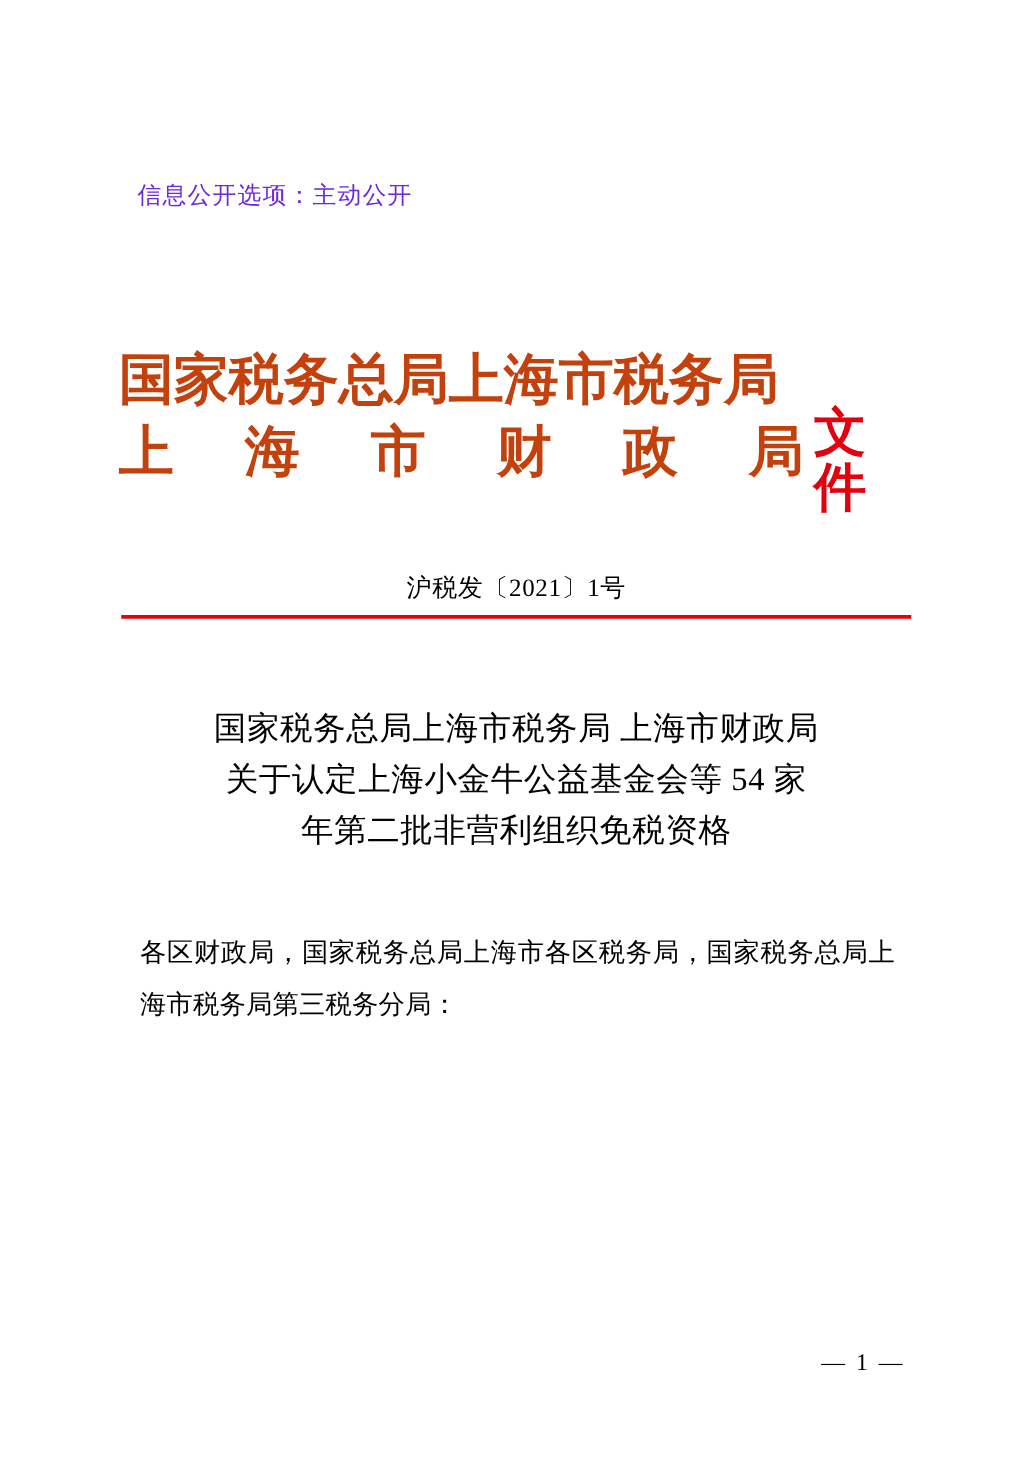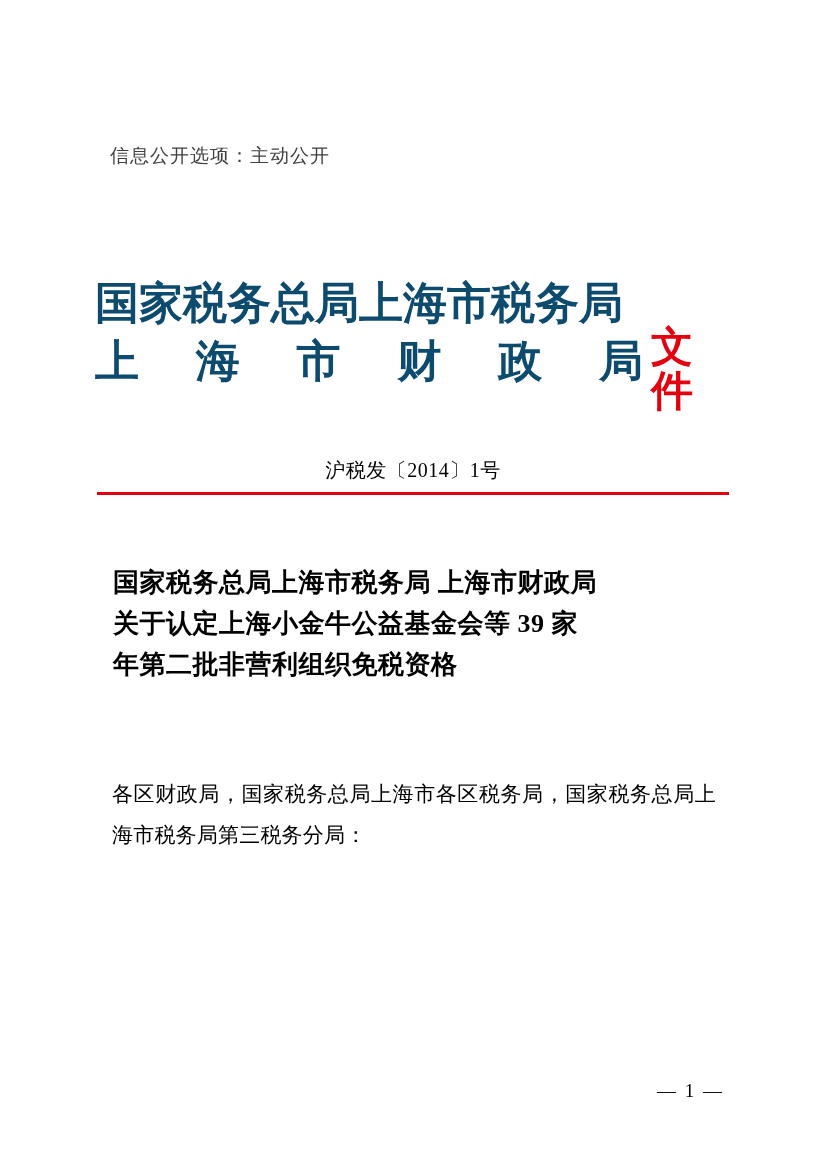--- a/index.html
+++ b/index.html
@@ -23,32 +23,32 @@
   }
 
   
   .disclosure {
     position: absolute;
     left: 110px;
     top: 143px;
     font-family: "Liberation Sans", "DejaVu Sans", sans-serif;
     font-size: 19px;
     letter-spacing: 1px;
-    color: #404040;
+    color: #6d28d9;
   }
 
   
   .masthead {
     position: absolute;
     left: 95px;
     top: 275px;
     width: 640px;
   }
   .mast-line {
-    color: #0c4a6e;
+    color: #c2410c;
     font-family: "Liberation Serif", "DejaVu Serif", serif;
     font-weight: bold;
     font-size: 44px;
     line-height: 58px;
     white-space: nowrap;
   }
   .mast-line1 {
     letter-spacing: 0px;
   }
   .mast-line2 {
@@ -91,38 +91,38 @@
     height: 3px;
     background: #e3000f;
   }
 
   
   .title {
     position: absolute;
     left: 113px;
     top: 562px;
     width: 600px;
-    font-weight: bold;
+    text-align: center;
+    font-weight: normal;
     font-size: 26px;
     line-height: 41px;
     letter-spacing: 0.5px;
   }
   .title div { white-space: nowrap; }
 
   
   .body-text {
     position: absolute;
     left: 112px;
     top: 742px;
     width: 604px;
     font-size: 21px;
     line-height: 41px;
     text-align: justify;
     letter-spacing: 0.2px;
-    margin-top: 32px;
   }
   .para-indent { text-indent: 2em; }
 
   
   .page-number {
     position: absolute;
     left: 0;
     top: 1080px;
     width: 826px;
     text-align: right;
@@ -149,27 +149,27 @@
       <span>政</span>
       <span>局</span>
     </div>
   </div>
 
   <div class="mast-doc">
     <span>文</span>
     <span>件</span>
   </div>
 
-  <div class="docnum">沪税发〔2014〕1号</div>
+  <div class="docnum">沪税发〔2021〕1号</div>
 
   <div class="red-rule"></div>
 
   <div class="title">
     <div>国家税务总局上海市税务局  上海市财政局</div>
-    <div>关于认定上海小金牛公益基金会等 39 家</div>
+    <div>关于认定上海小金牛公益基金会等 54 家</div>
     <div>年第二批非营利组织免税资格</div>
   </div>
 
   <div class="body-text">
     <div>各区财政局，国家税务总局上海市各区税务局，国家税务总局上海市税务局第三税务分局：</div>
   </div>
 
   <div class="page-number">— 1 —</div>
 
 </div>

